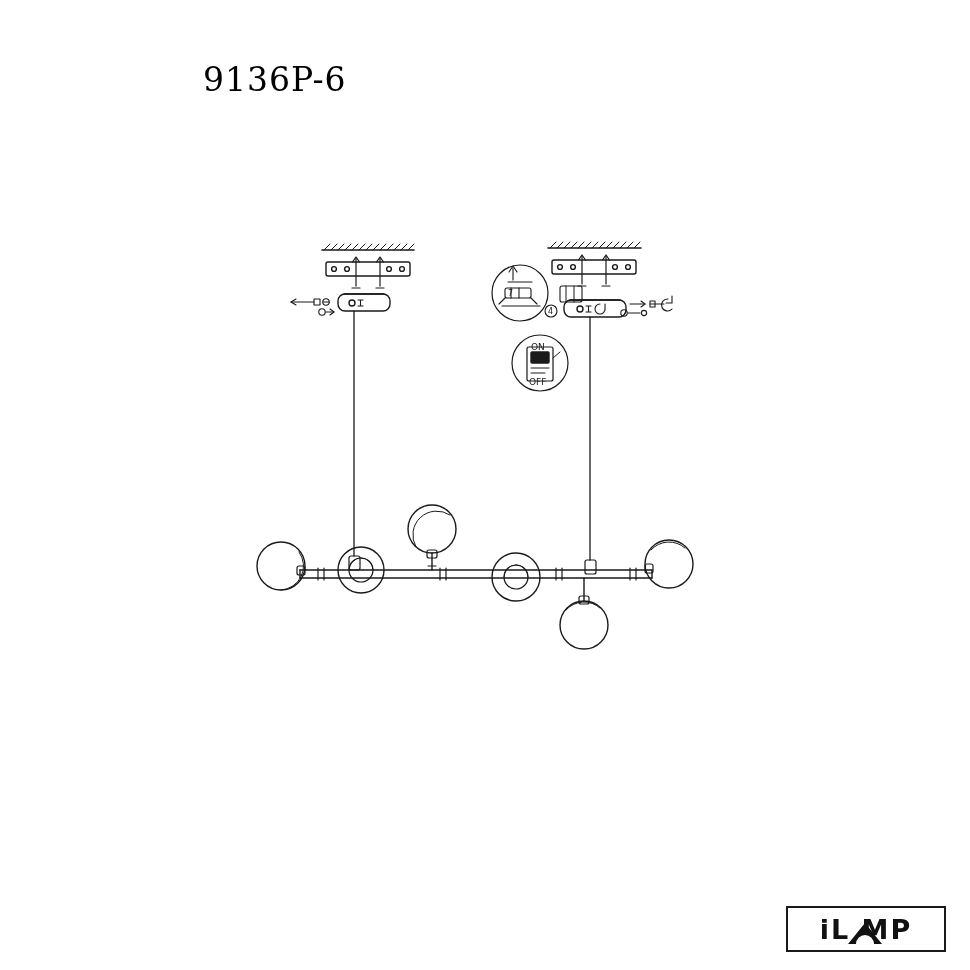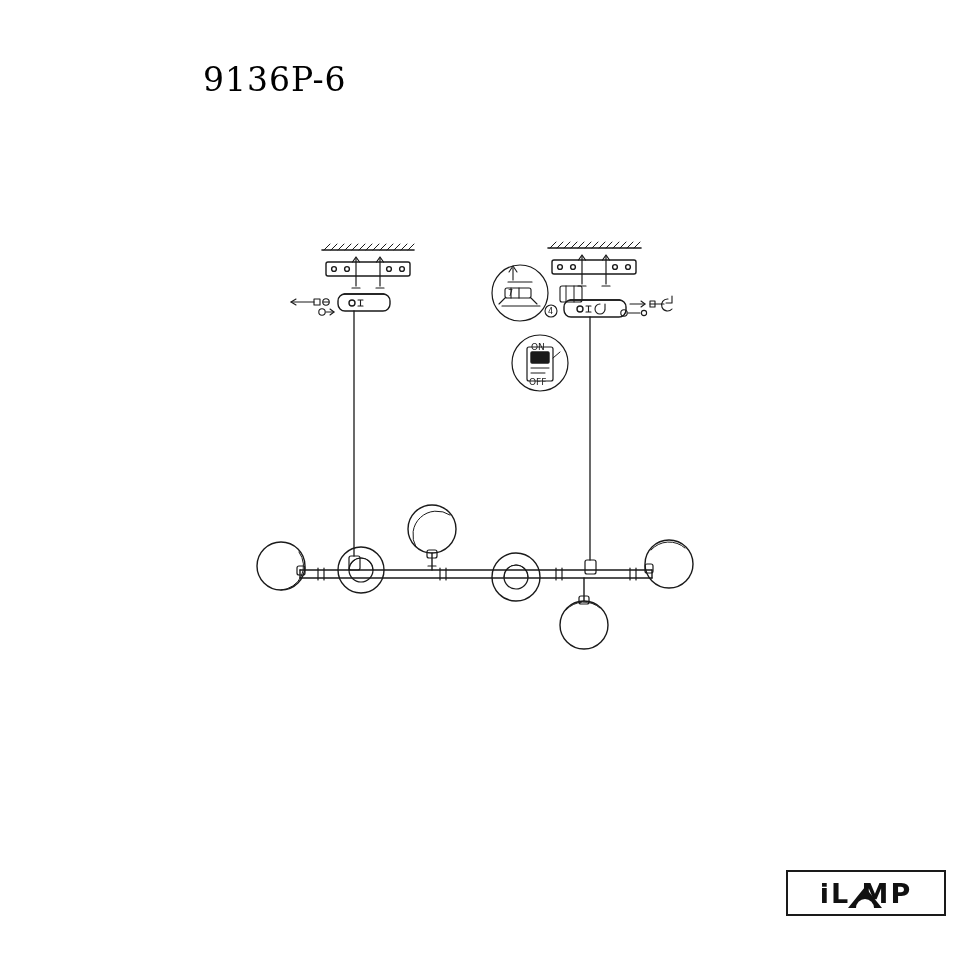--- a/index.html
+++ b/index.html
@@ -43,21 +43,21 @@
   }
   #specs .spec-line {
     font-size: 21px;
     line-height: 33px;
     white-space: nowrap;
     letter-spacing: 0.5px;
   }
   #brand {
     position: absolute;
     left: 786px;
-    top: 870px;
+    top: 906px;
     width: 160px;
     height: 46px;
     border: 2px solid #1a1a1a;
     background: #ffffff;
     box-sizing: border-box;
     text-align: center;
   }
   #brand .brand-inner {
     position: relative;
     width: 100%;

